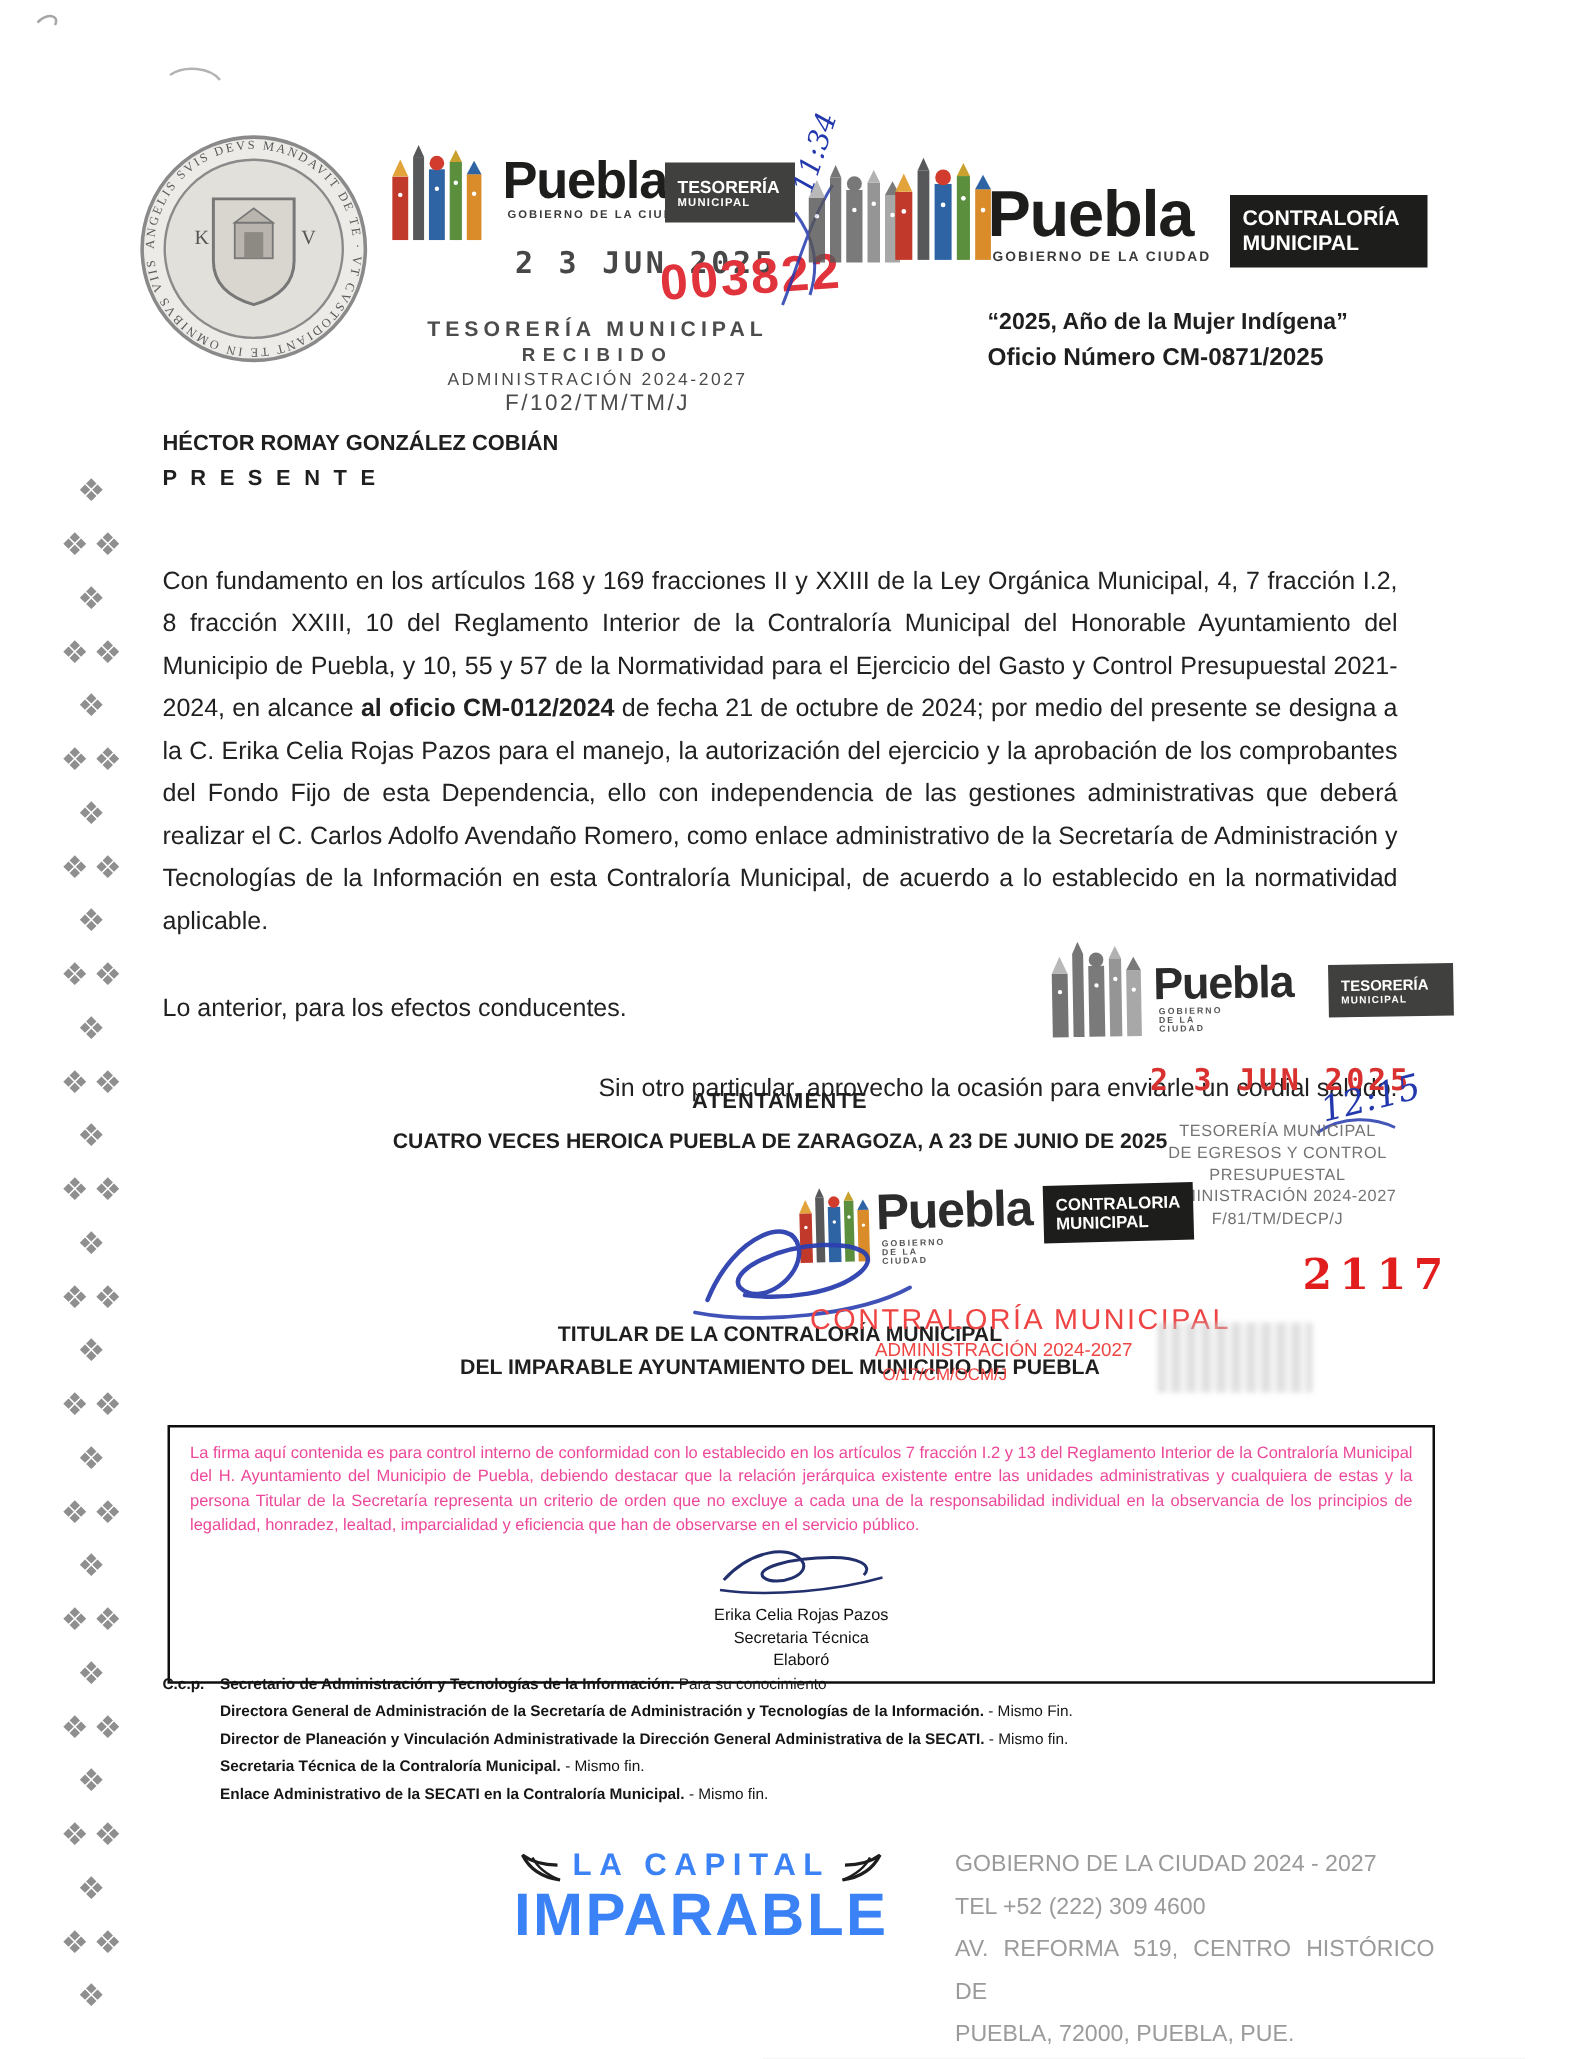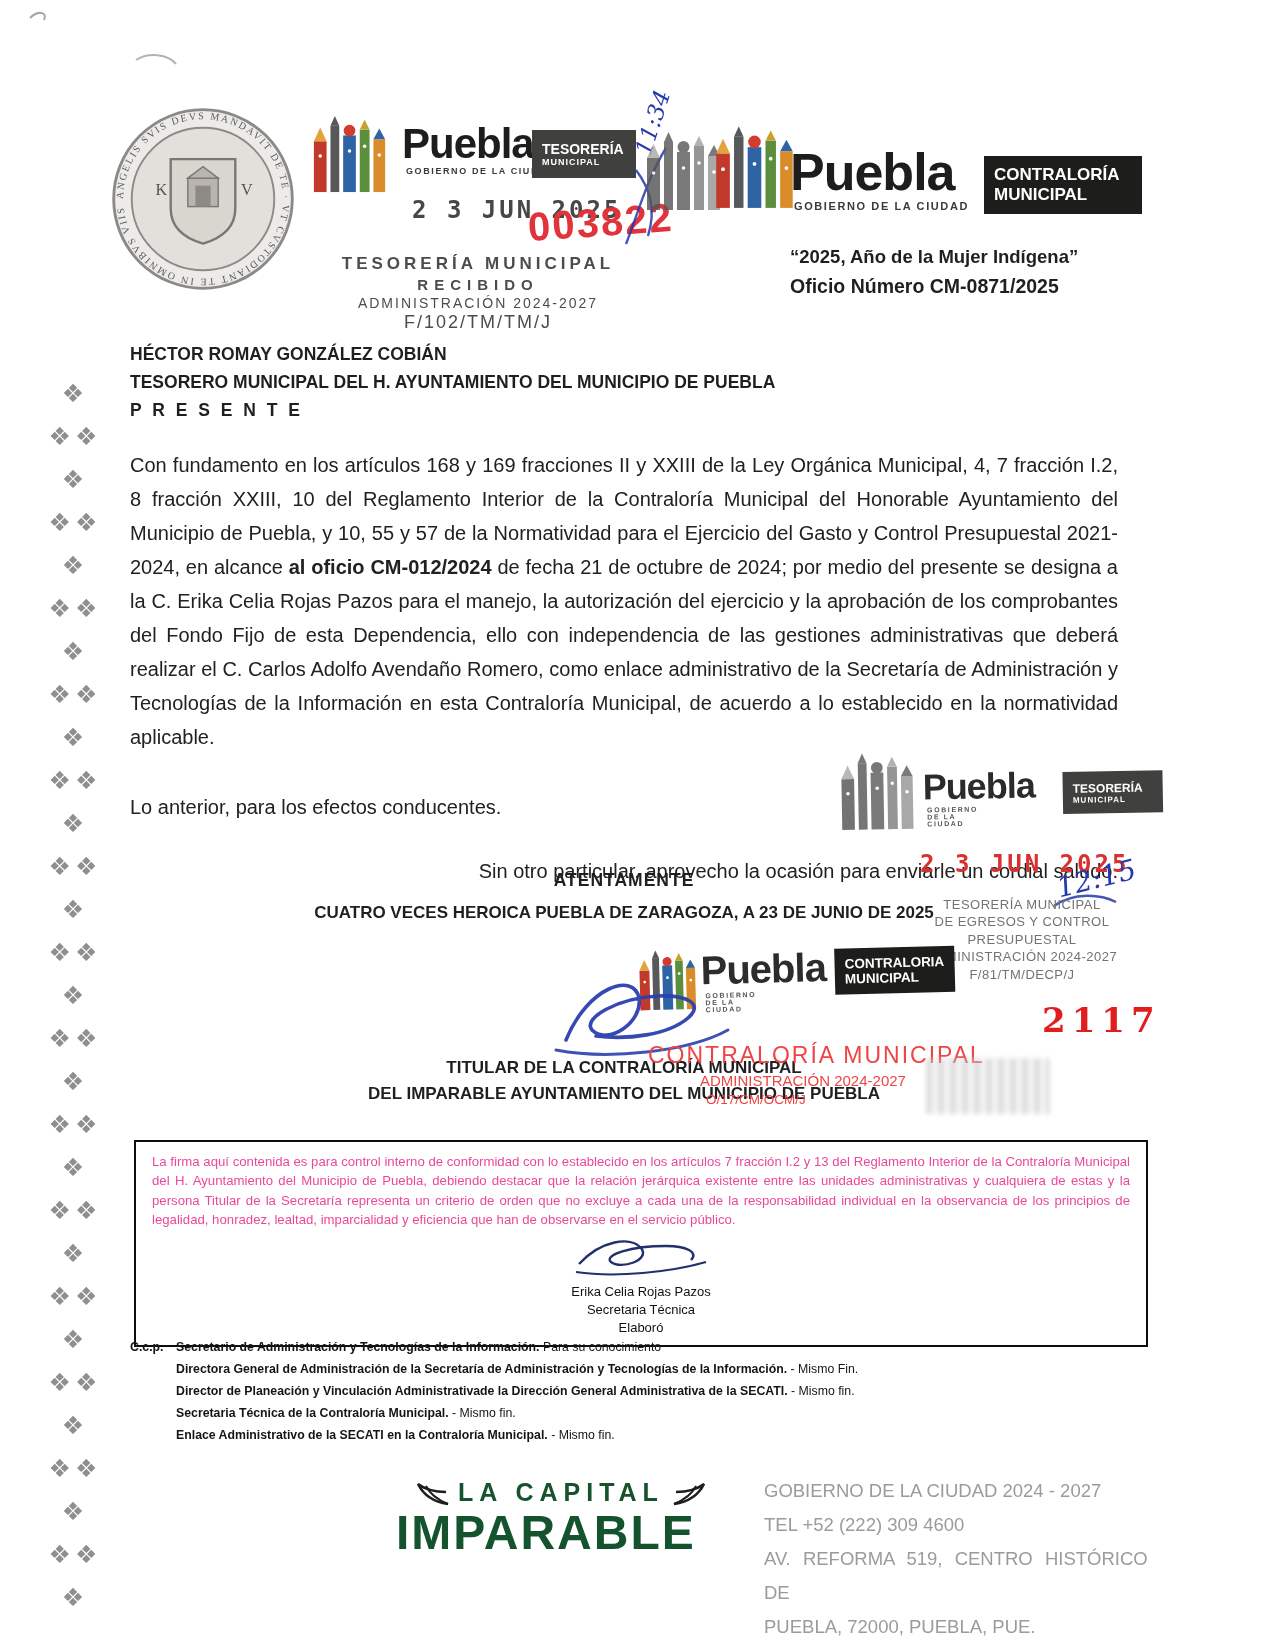--- a/index.html
+++ b/index.html
@@ -46,21 +46,21 @@
   .legal-box { width:1014px; border:2px solid #0e0e0e; padding:10px 16px 8px 16px; background:#fff; }
   .legal-box .legal-text { font-size:13.2px; line-height:19.4px; text-align:justify; color:#ec4899; }
   .legal-sign { text-align:center; margin-top:4px; font-size:13px; line-height:18px; color:#111; }
 
   .ccp { font-size:12.3px; line-height:22px; color:#151515; }
   .ccp-row { padding-left:46px; }
   .ccp-row.first { padding-left:0; }
   .ccp-label { display:inline-block; width:46px; font-weight:bold; }
   .ccp b { font-weight:bold; }
 
-  .footer-logo { width:330px; text-align:left; color:#14532d; }
+  .footer-logo { width:330px; text-align:center; color:#3b82f6; }
   .footer-logo .row1 { display:flex; align-items:center; justify-content:center; gap:8px; font-weight:800; font-size:25px; letter-spacing:6px; }
   .footer-logo .row2 { font-size:48px; font-weight:800; letter-spacing:2px; margin-top:-2px; }
   .footer-lines { width:410px; font-size:18.5px; line-height:34px; color:#9b9b9b; }
   .footer-lines div:nth-child(3) { word-spacing:7px; }
 
   .blur-remnant { width:124px; height:56px; opacity:.45; filter:blur(2px);
     background:repeating-linear-gradient(90deg,#b9b9b9 0 6px,#e6e6e6 6px 12px); }
 
   .overlay-stamp-text { color:#ef4444; font-weight:bold; }
 </style>
@@ -176,21 +176,20 @@
   <div class="abs brand-sub" style="left:794px;top:200px;font-size:11px">GOBIERNO DE LA CIUDAD</div>
   <div class="abs dept-box" style="left:984px;top:156px;width:158px;height:58px">
     <span style="font-size:17px">CONTRALORÍA</span>
     <span style="font-size:17px">MUNICIPAL</span>
   </div>
   <div class="abs" style="left:790px;top:246px;font-size:18.5px;font-weight:bold">“2025, Año de la Mujer Indígena”</div>
   <div class="abs" style="left:790px;top:275px;font-size:19.5px;font-weight:bold">Oficio Número CM-0871/2025</div>
 
   <div class="abs addressee" style="left:130px;top:340px">
     <div>HÉCTOR ROMAY GONZÁLEZ COBIÁN</div>
-    <div>TESORERO MUNICIPAL DEL H. AYUNTAMIENTO DEL MUNICIPIO DE PUEBLA</div>
     <div class="present">P R E S E N T E</div>
   </div>
 
   <div class="abs bodytext" style="left:130px;top:448px">
     <p><span>Con fundamento en los artículos 168 y 169 fracciones II y XXIII de la Ley Orgánica Municipal, 4, 7 fracción I.2, 8 fracción XXIII, 10 del Reglamento Interior de la Contraloría Municipal del Honorable Ayuntamiento del Municipio de Puebla, y 10, 55 y 57 de la Normatividad para el Ejercicio del Gasto y Control Presupuestal 2021-2024, en alcance </span><b>al oficio CM-012/2024</b><span> de fecha 21 de octubre de 2024; por medio del presente se designa a la C. Erika Celia Rojas Pazos para el manejo, la autorización del ejercicio y la aprobación de los comprobantes del Fondo Fijo de esta Dependencia, ello con independencia de las gestiones administrativas que deberá realizar el C. Carlos Adolfo Avendaño Romero, como enlace administrativo de la Secretaría de Administración y Tecnologías de la Información en esta Contraloría Municipal, de acuerdo a lo establecido en la normatividad aplicable.</span></p>
     <p class="p2">Lo anterior, para los efectos conducentes.</p>
     <p class="p3">Sin otro particular, aprovecho la ocasión para enviarle un cordial saludo.</p>
   </div>
 
   <div class="abs" style="left:836px;top:750px;transform:rotate(-1deg)">

